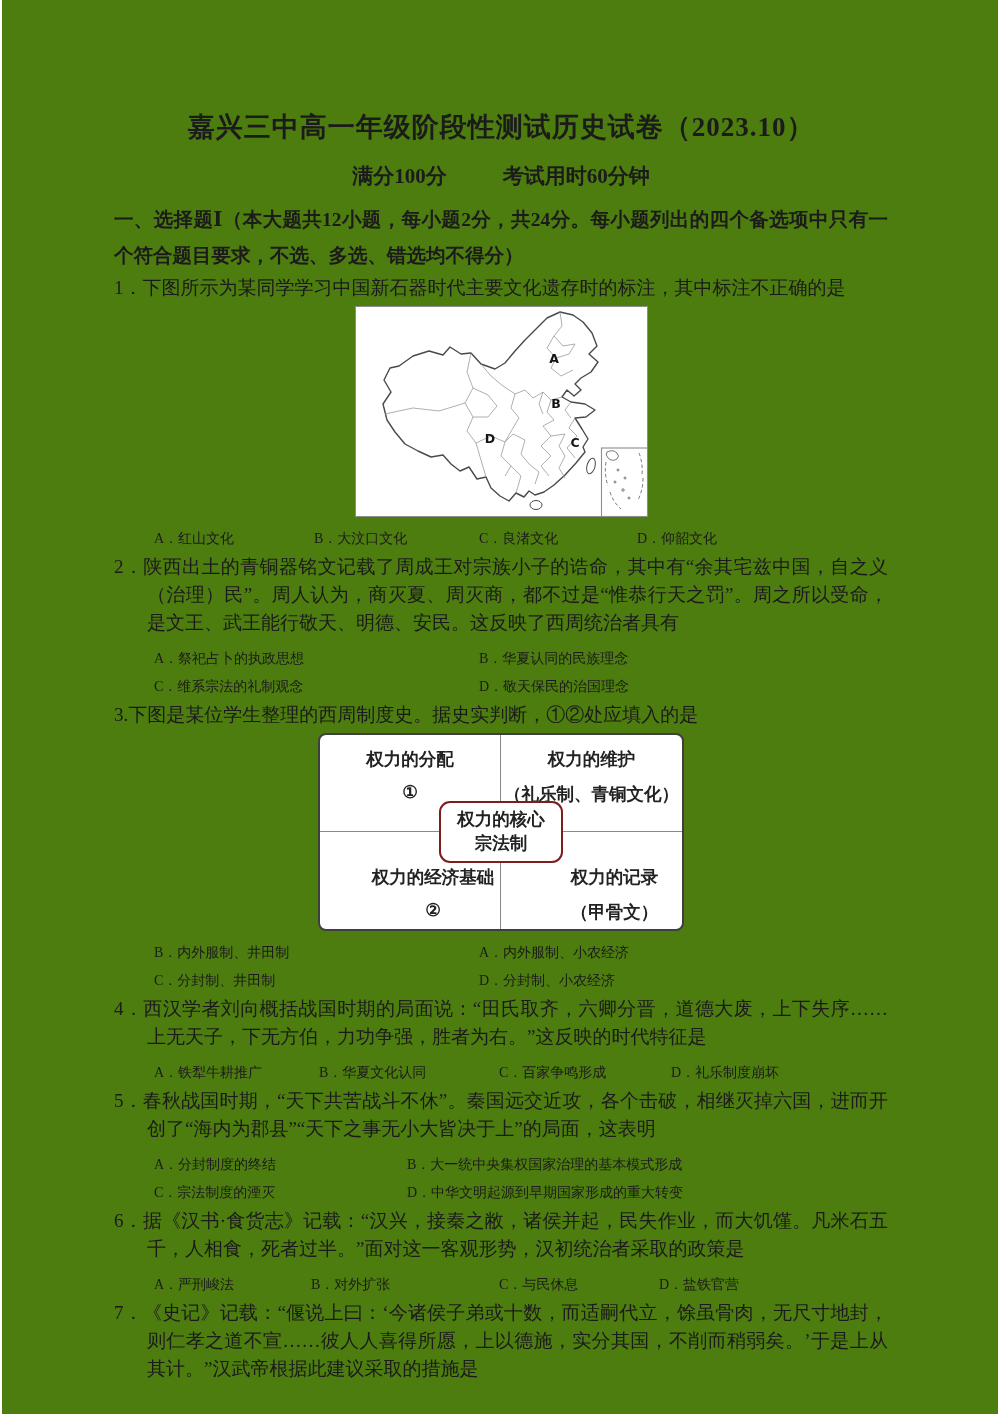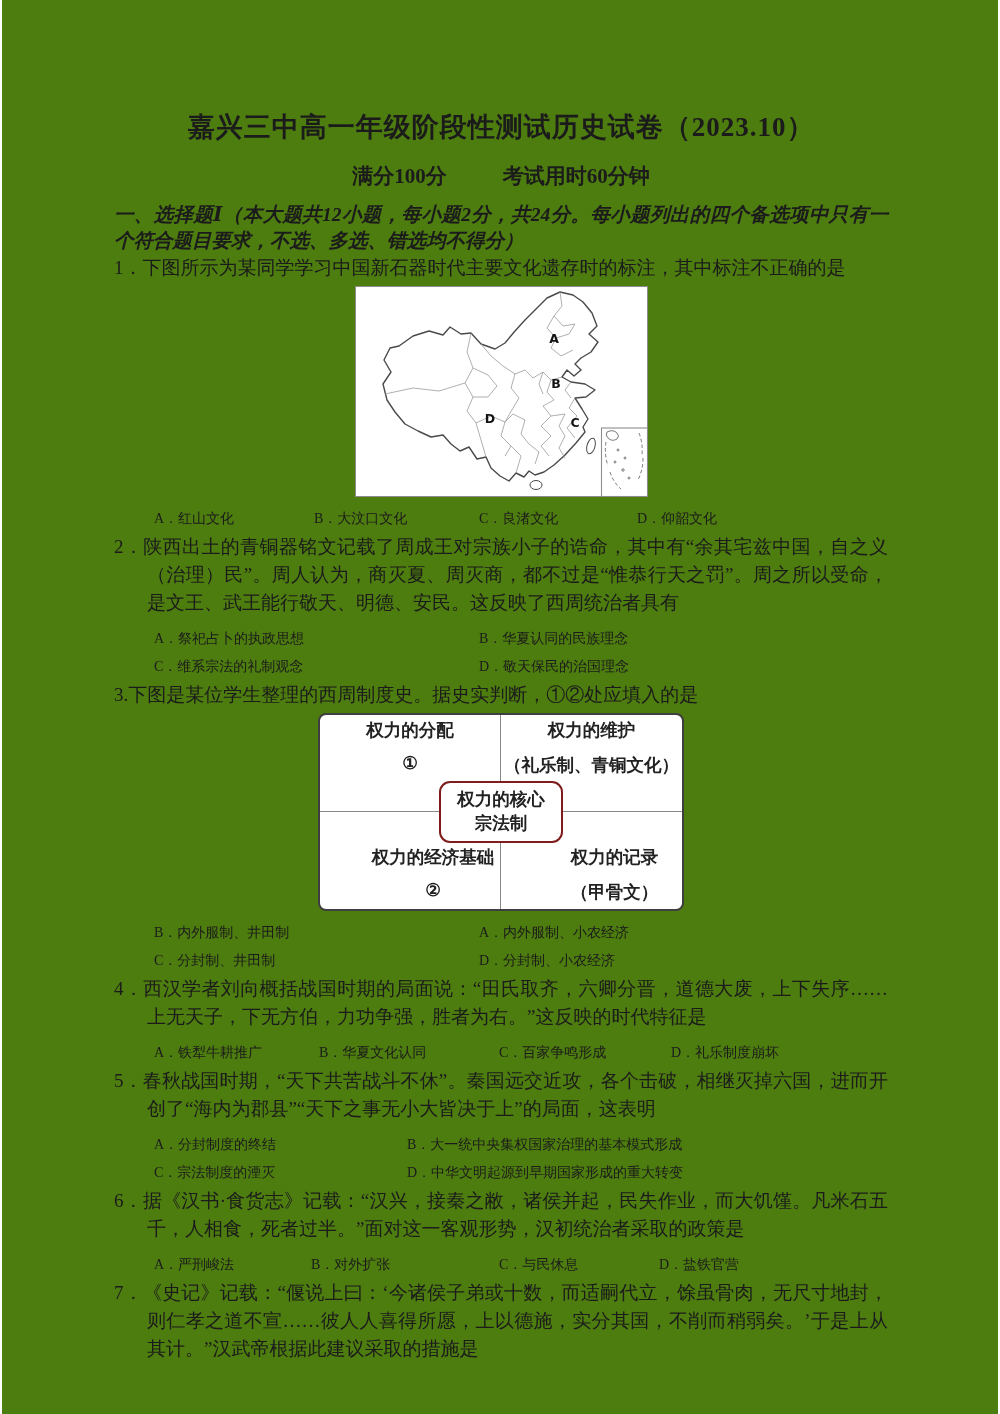--- a/index.html
+++ b/index.html
@@ -19,23 +19,22 @@
     font-size:27px; font-weight:bold; line-height:38px;
     letter-spacing:1px;
   }
   .subtitle {
     margin-top:16px;
     display:flex; justify-content:center; gap:56px;
     font-size:21px; font-weight:bold; line-height:28px;
   }
   .section-heading {
     margin:12px 0 0 0;
-    font-size:19.5px; font-weight:bold; line-height:26px;
+    font-size:19.5px; font-weight:bold; line-height:36px;
     text-align:justify;
-    font-style:italic;
   }
 
   .q-para {
     margin:0;
     font-size:19px; line-height:28px;
     padding-left:33px; text-indent:-33px;
     text-align:justify;
   }
   .opts {
     display:grid;
@@ -53,21 +52,21 @@
   .diagram {
     position:relative;
     width:362px; height:194px;
     margin:4px auto 8px;
     border:2.5px solid #3f3f3f; border-radius:8px;
     background:#ffffff;
     display:grid;
     grid-template-rows:1fr 1fr; grid-template-columns:1fr 1fr;
     font-size:17.5px; font-weight:600; color:#222222;
   }
-  .d-cell { display:flex; flex-direction:column; align-items:center; gap:11px; padding-top:3px; }
+  .d-cell { display:flex; flex-direction:column; align-items:center; gap:11px; padding-top:12px; }
   .d-tl, .d-tr { border-bottom:1px solid #8a8a8a; }
   .d-tl, .d-bl { border-right:1px solid #8a8a8a; }
   .d-bl, .d-br { padding-top:33px;padding-left:46px; }
   .d-center {
     position:absolute; left:50%; top:50%; transform:translate(-50%,-50%);
     width:120px; padding:4px 0 6px;
     background:#ffffff; border:2px solid #7f1d1d; border-radius:11px;
     text-align:center; line-height:24px; z-index:2;
   }
 </style>

